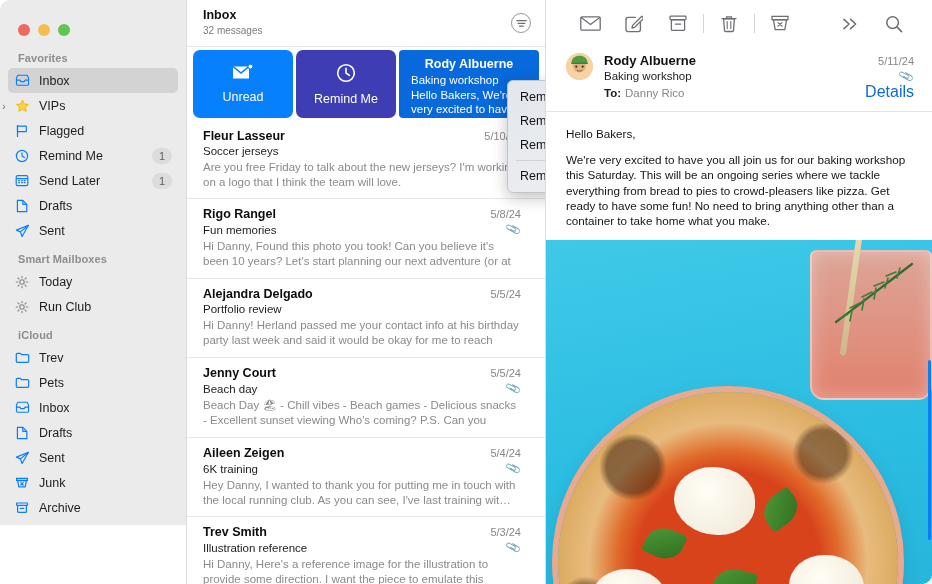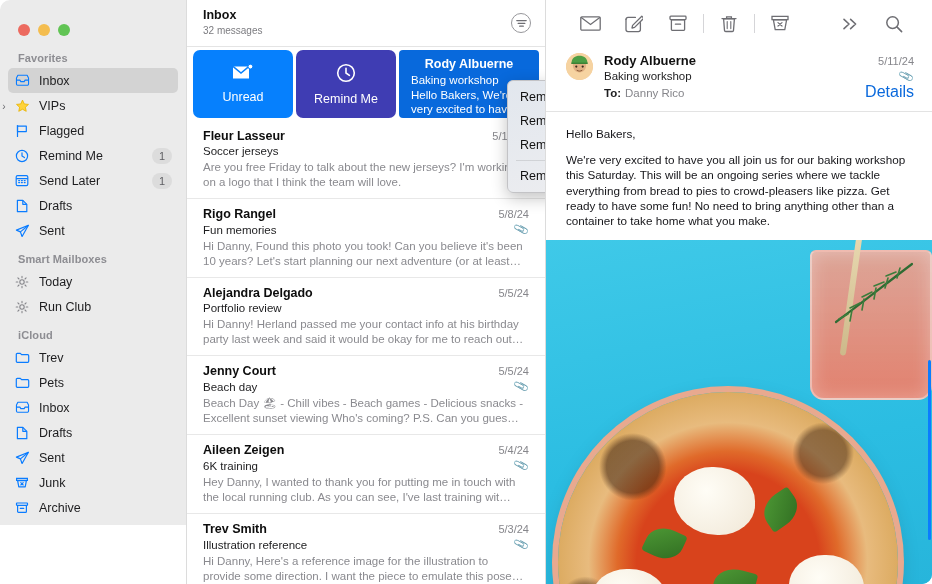--- a/index.html
+++ b/index.html
@@ -137,21 +137,21 @@
     padding: 6px 12px 0 12px;
     overflow: hidden;
     margin-right: 6px;
   }
   .sel-name { font-size: 12.5px; font-weight: 700; text-align: center; line-height: 16px;}
   .sel-subj { font-size: 11.5px; line-height: 15px; margin-top: 1px; }
   .sel-prev { font-size: 11.5px; line-height: 14px; }
 
   .msg-list { flex: 1 1 auto; overflow: hidden; }
   .msg {
-    padding: 8px 16px 9px 16px;
+    padding: 8px 24px 9px 16px;
     border-bottom: 1px solid #e8e8e8;
     position: relative;
   }
   .msg-top { display: flex; align-items: baseline; justify-content: space-between;}
   .msg-from { font-size: 12.5px; font-weight: 700; color: #0d0d0d; }
   .msg-date { font-size: 11px; color: #86868b; white-space: nowrap; }
   .msg-mid { display: flex; align-items: center; justify-content: space-between; margin-top: 2px;}
   .msg-subj { font-size: 11.5px; color: #1d1d1f; }
   .clip { color: #9a9aa0; font-size: 11px; transform: rotate(-20deg); display:inline-block;}
   .msg-prev {

